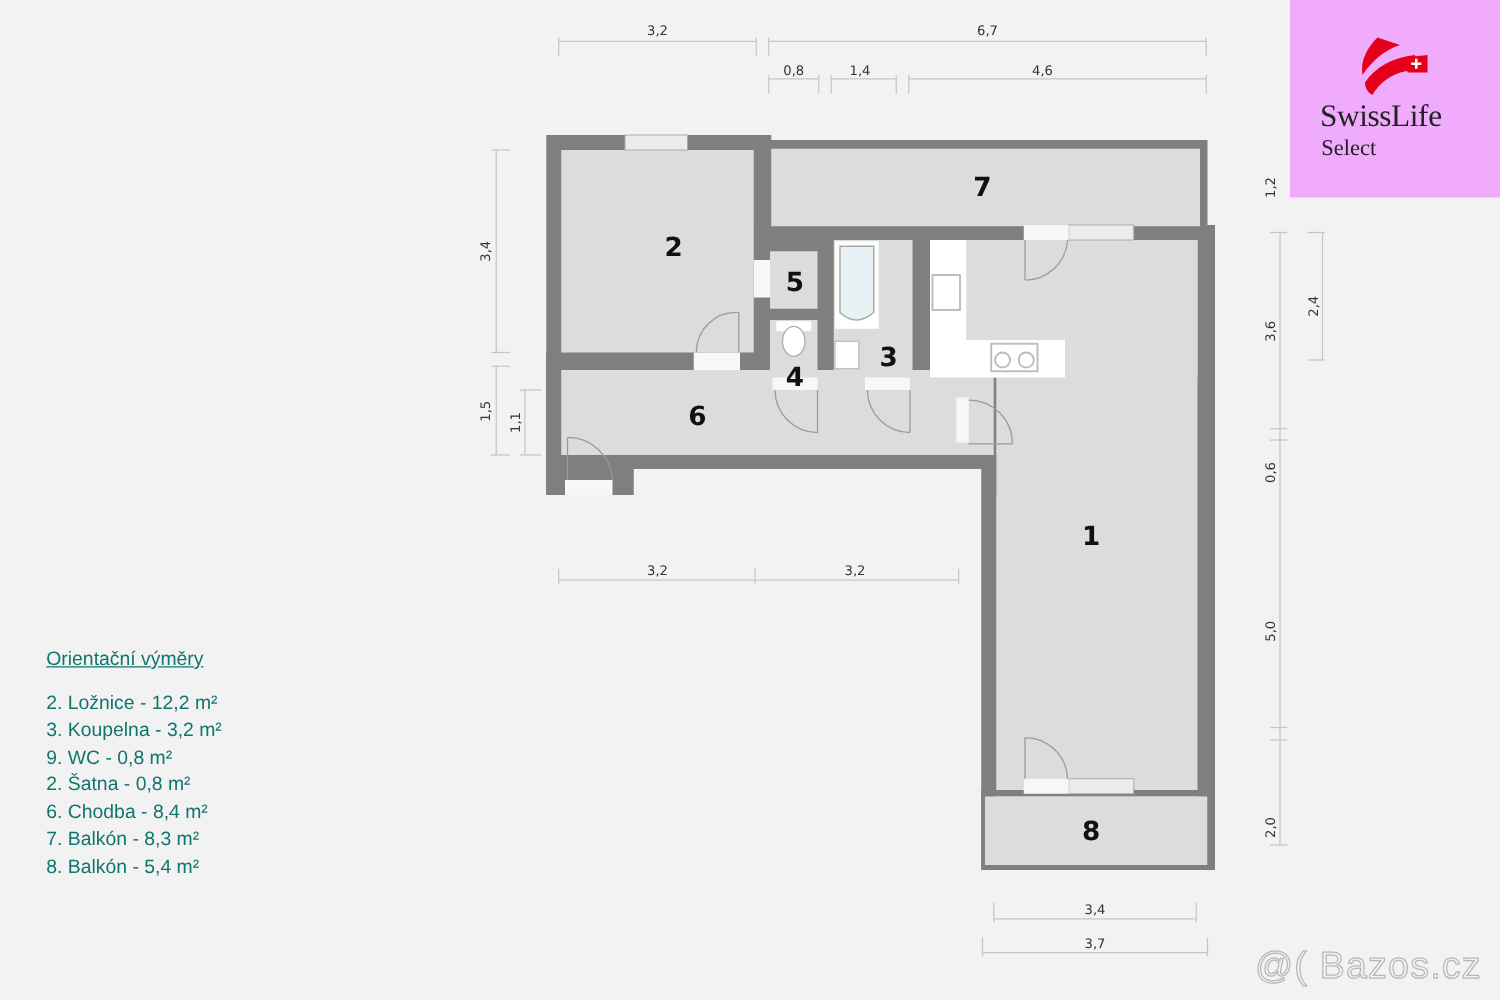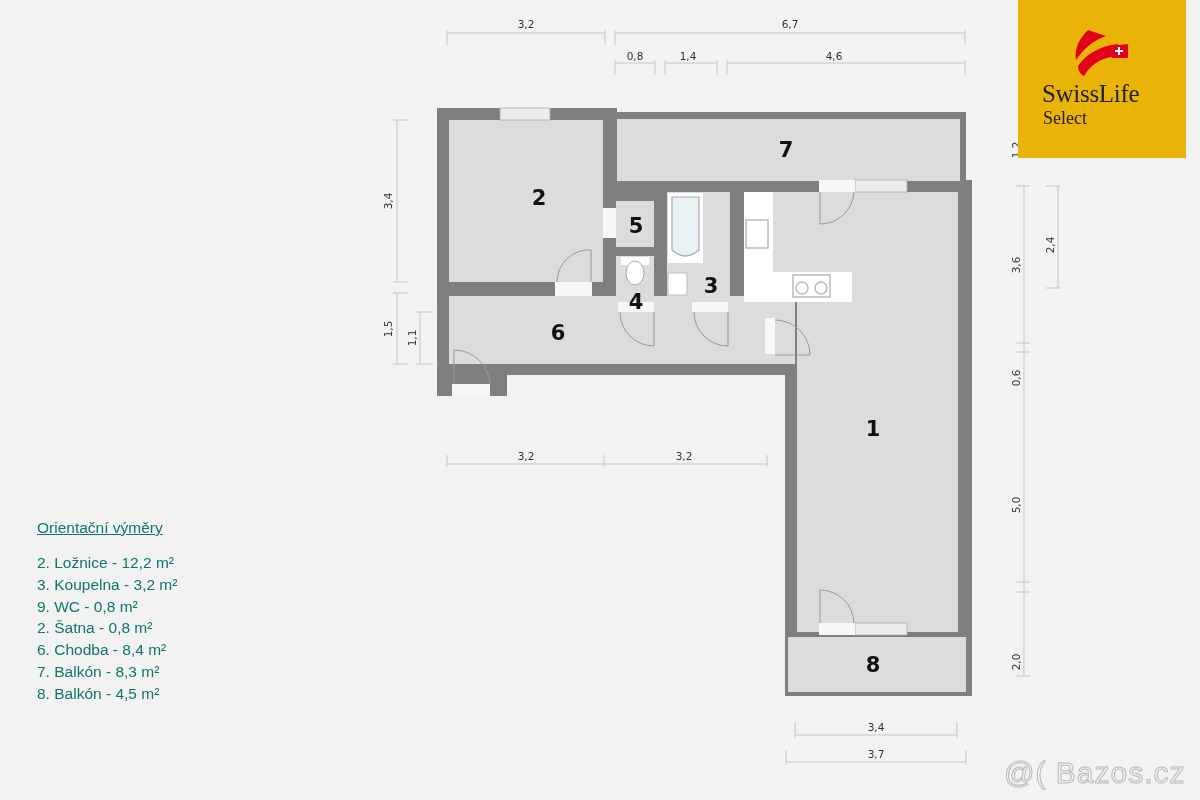--- a/index.html
+++ b/index.html
@@ -4,22 +4,22 @@
 <style>
   html, body { margin: 0; padding: 0; }
   body {
     width: 1200px; height: 800px; overflow: hidden;
     background: #f2f2f2;
     font-family: "Liberation Sans", "DejaVu Sans", sans-serif;
     position: relative;
   }
   #plan { position: absolute; left: 0; top: 0; width: 1200px; height: 800px; }
   .logo-box {
-    position: absolute; right: 14px; top: 0; width: 168px; height: 158px;
-    background: #eab308;
+    position: absolute; right: 0; top: 0; width: 168px; height: 158px;
+    background: #f0abfc;
   }
   .logo-mark { position: absolute; left: 52px; top: 28px; width: 62px; height: 54px; }
   .logo-name {
     position: absolute; left: 24px; top: 80px;
     font-family: "Liberation Serif", "DejaVu Serif", serif;
     font-size: 25px; color: #222; letter-spacing: -0.3px;
   }
   .logo-sub {
     position: absolute; left: 25px; top: 108px;
     font-family: "Liberation Serif", "DejaVu Serif", serif;
@@ -236,16 +236,16 @@
 </div>
 
 <div class="legend">
   <span class="legend-title">Orientační výměry</span>
   <span class="legend-item">2. Ložnice - 12,2 m²</span>
   <span class="legend-item">3. Koupelna - 3,2 m²</span>
   <span class="legend-item">9. WC - 0,8 m²</span>
   <span class="legend-item">2. Šatna  - 0,8 m²</span>
   <span class="legend-item">6. Chodba - 8,4 m²</span>
   <span class="legend-item">7. Balkón - 8,3 m²</span>
-  <span class="legend-item">8. Balkón - 4,5 m²</span>
+  <span class="legend-item">8. Balkón - 5,4 m²</span>
 </div>
 
 <div class="watermark">@( Bazos.cz</div>
 
 </body></html>

